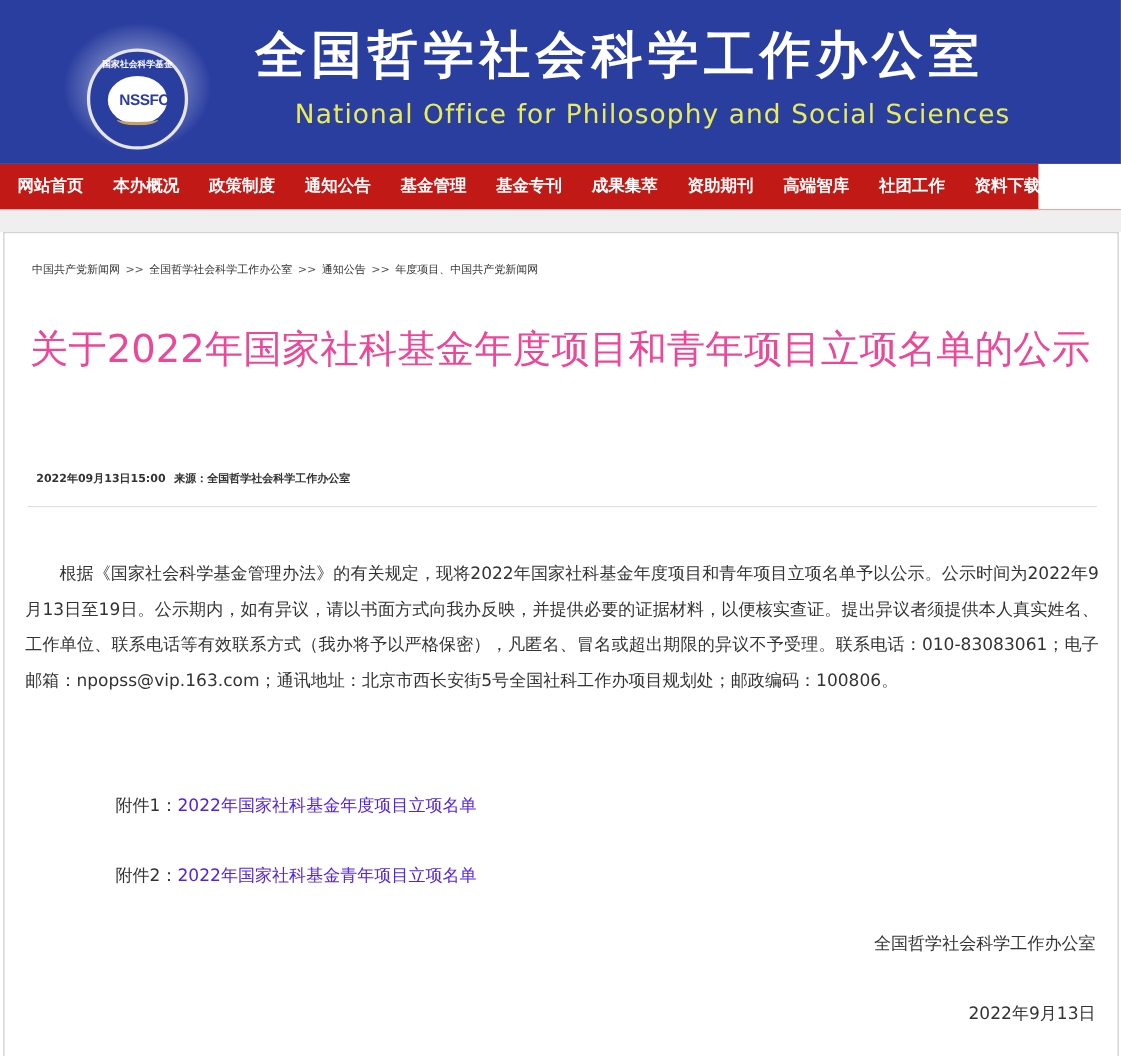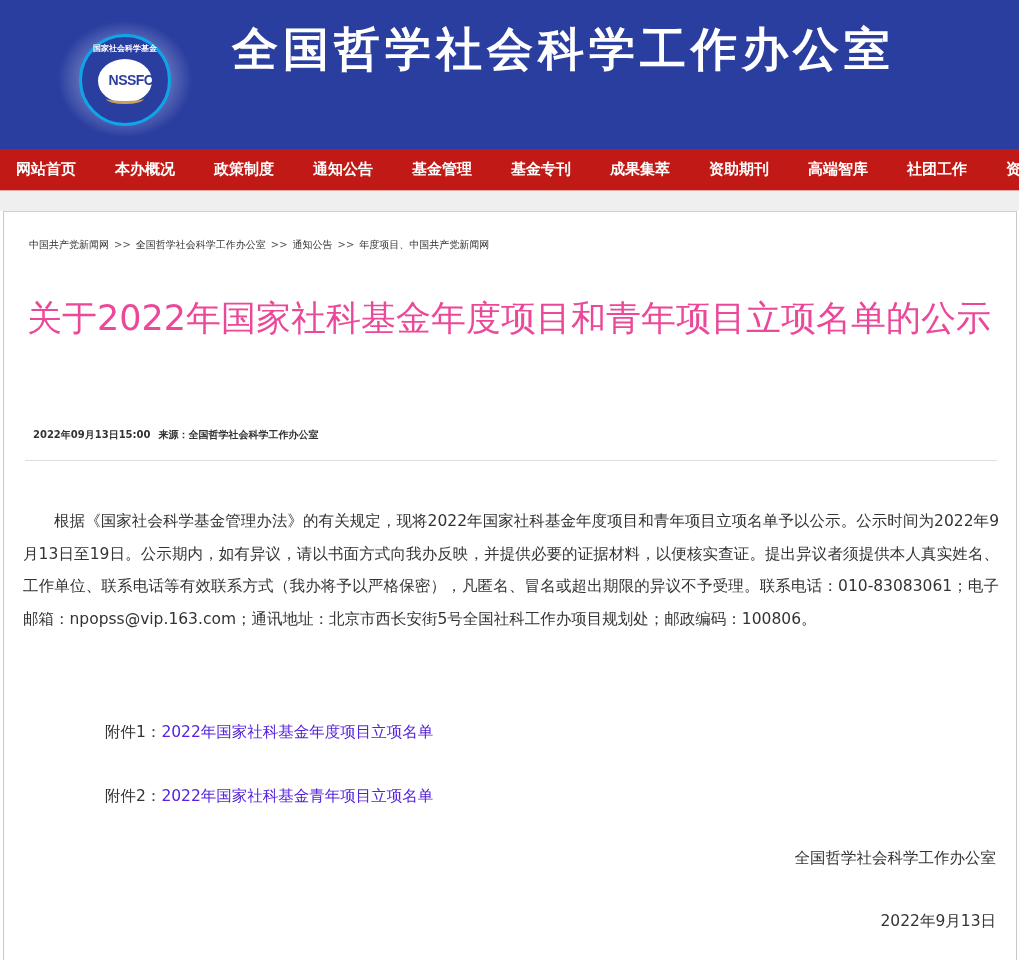--- a/index.html
+++ b/index.html
@@ -1,28 +1,28 @@
 <!DOCTYPE html>
 <html><head>
 <meta charset="utf-8">
 <style>
   html, body { margin:0; padding:0; }
   body { width:1019px; height:960px; overflow:hidden; background:#ffffff; font-family:"DejaVu Sans","Liberation Sans",sans-serif; }
   .banner { position:relative; width:1019px; height:149px; background:#2a3ea0; }
   .logo { position:absolute; left:67px; top:28px; width:116px; height:102px; }
   .logo-glow { position:absolute; left:-10px; top:-8px; width:136px; height:118px; border-radius:50%;
     background:radial-gradient(ellipse at center, rgba(255,255,255,0.55) 0%, rgba(255,255,255,0.25) 45%, rgba(42,62,160,0) 70%); }
-  .logo-circle { position:absolute; left:12px; top:6px; width:92px; height:92px; border-radius:50%; background:#2a3ea0; border:3px solid #0ea5e9; box-sizing:border-box; }
+  .logo-circle { position:absolute; left:12px; top:16px; width:92px; height:92px; border-radius:50%; background:#2a3ea0; border:3px solid #e5e5e5; box-sizing:border-box; }
   .logo-inner { position:absolute; left:16px; top:22px; width:54px; height:44px; border-radius:50%; background:#ffffff; }
   .logo-text { position:absolute; left:0; top:35px; width:98px; text-align:center; font-family:"Liberation Sans",sans-serif; font-weight:bold; font-size:14px; color:#2a3ea0; letter-spacing:-0.5px; }
   .logo-arc { position:absolute; left:0; top:6px; width:86px; text-align:center; font-size:8px; color:#ffffff; font-weight:bold; }
   .logo-book { position:absolute; left:24px; top:56px; width:38px; height:8px; border-bottom:3px solid #c8a060; border-radius:0 0 50% 50%; }
   .title-cn { position:absolute; left:232px; top:19px; font-family:"DejaVu Serif","Liberation Serif",serif; font-weight:bold; font-size:46px; color:#ffffff; letter-spacing:5px; white-space:nowrap; }
   .title-en { position:absolute; left:268px; top:90px; font-family:"DejaVu Sans",sans-serif; font-size:24px; color:#e8ec5a; letter-spacing:1px; white-space:nowrap; }
-  .nav { width:1019px; height:41px; background:#c11a16; display:flex; align-items:center; box-sizing:border-box; padding-left:16px;gap:12px; }
+  .nav { width:944px; height:41px; background:#c11a16; display:flex; align-items:center; box-sizing:border-box; padding-left:16px; }
   .nav-item { color:#ffffff; font-weight:bold; font-size:15px; margin-right:27px; white-space:nowrap; cursor:pointer; }
   .nav-item:last-child { margin-right:0; }
   .strip { width:1019px; height:21px; background:#efefef; border-top:1px solid #e8a8a4; box-sizing:border-box; }
   .content { position:absolute; left:3px; top:211px; width:1014px; height:760px; border-left:1px solid #c8c8c8; border-right:1px solid #c8c8c8; border-top:1px solid #d0d0d0; box-sizing:border-box; background:#fff; }
   .breadcrumb { position:absolute; left:25px; top:26px; font-size:10px; color:#333; white-space:nowrap; }
   .breadcrumb .crumb { cursor:pointer;text-align:center; }
   .breadcrumb .sep { margin:0 5px; color:#555; }
   .article-title { position:absolute; left:23px; top:80px; width:980px; font-weight:normal; font-size:35px; line-height:53px; color:#ec4899; }
   .meta { position:absolute; left:29px; top:216px; font-size:10px; color:#333; white-space:nowrap;font-weight:bold; }
   .meta .source-label { margin-left:8px; }
@@ -43,20 +43,21 @@
   <div class="logo">
     <div class="logo-glow"></div>
     <div class="logo-circle">
       <div class="logo-arc">国家社会科学基金</div>
       <div class="logo-inner"></div>
       <div class="logo-text">NSSFC</div>
       <div class="logo-book"></div>
     </div>
   </div>
   <div class="title-cn">全国哲学社会科学工作办公室</div>
+  <div class="title-en">National Office for Philosophy and Social Sciences</div>
 </div>
 
 <div class="nav">
   <span class="nav-item">网站首页</span>
   <span class="nav-item">本办概况</span>
   <span class="nav-item">政策制度</span>
   <span class="nav-item">通知公告</span>
   <span class="nav-item">基金管理</span>
   <span class="nav-item">基金专刊</span>
   <span class="nav-item">成果集萃</span>

